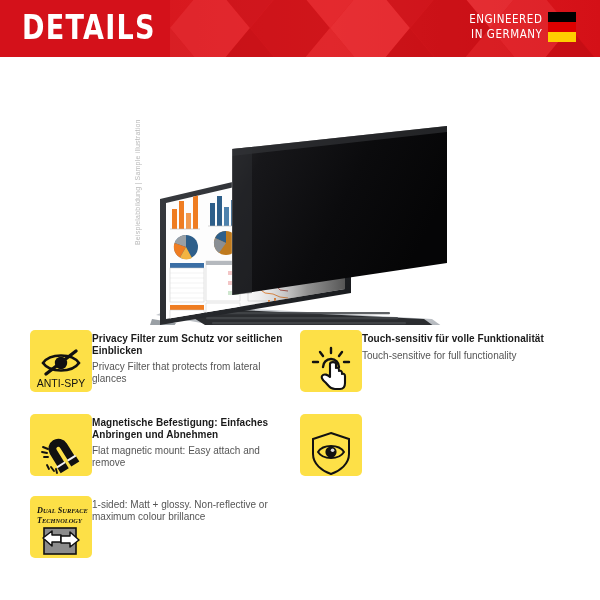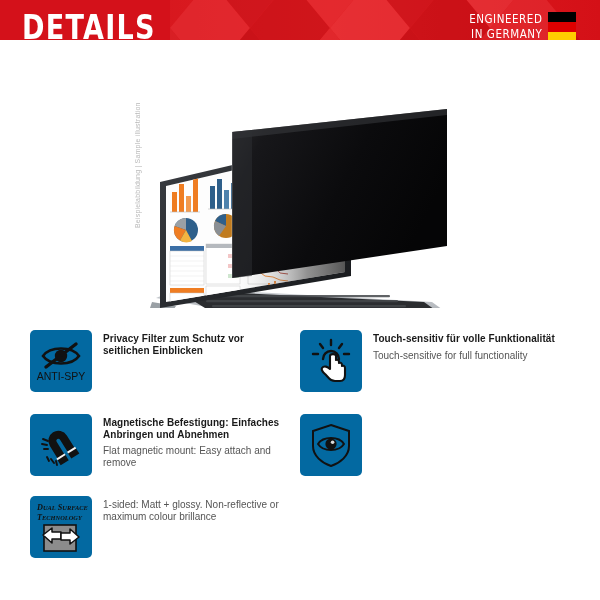--- a/index.html
+++ b/index.html
@@ -12,21 +12,21 @@
     background: #ffffff;
     font-family: "Liberation Sans", sans-serif;
     overflow: hidden;
     position: relative;
   }
 
   
   .banner {
     position: relative;
     width: 600px;
-    height: 40px;
+    height: 57px;
     background: #d81118;
     overflow: hidden;
   }
   .banner-diamonds {
     position: absolute;
     inset: 0;
     opacity: 1;
   }
   .banner-title {
     position: absolute;
@@ -110,26 +110,25 @@
     display: flex;
     align-items: flex-start;
     width: 270px;
     box-sizing: border-box;
     padding-right: 14px;
   }
   .feature-icon {
     width: 62px;
     height: 62px;
     min-width: 62px;
-    background: #0369a1;
+    background: #fde047;
     border-radius: 5px;
     display: flex;
-    align-items: center;
+    align-items: flex-end;
     justify-content: center;
-    margin-right: 11px;
   }
   .feature-text { padding-top: 3px; }
   .feature-title {
     font-family: Liberation Sans, sans-serif;
     font-size: 10px;
     font-weight: bold;
     color: #1a1a1a;
     line-height: 11.5px;
     letter-spacing: 0.05px;
     margin-bottom: 5px;
@@ -376,20 +375,21 @@
           <g fill="none" stroke="#111" stroke-width="2.6">
             <path d="M7 19 C14 9, 36 9, 43 19 C36 29, 14 29, 7 19 Z" fill="none"></path>
           </g>
           <circle cx="25" cy="19" r="6.2" fill="#111"></circle>
           <path d="M10 30 L40 7" stroke="#111" stroke-width="3.4" stroke-linecap="round"></path>
           <text x="25" y="43" font-family="'Liberation Sans',sans-serif" font-size="10.5" font-weight="normal" fill="#111" text-anchor="middle">ANTI-SPY</text>
         </svg>
       </div>
       <div class="feature-text">
         <div class="feature-title">Privacy Filter zum Schutz vor seitlichen Einblicken</div>
+        <div class="feature-sub">Privacy Filter that protects from lateral glances</div>
       </div>
     </div>
 
     <div class="feature">
       <div class="feature-icon">
         <svg width="44" height="46" viewBox="0 0 44 46">
           <g stroke="#111" stroke-width="2.4" stroke-linecap="round" fill="none">
             <line x1="22" y1="2" x2="22" y2="7"></line>
             <line x1="11" y1="6" x2="14" y2="10"></line>
             <line x1="33" y1="6" x2="30" y2="10"></line>

